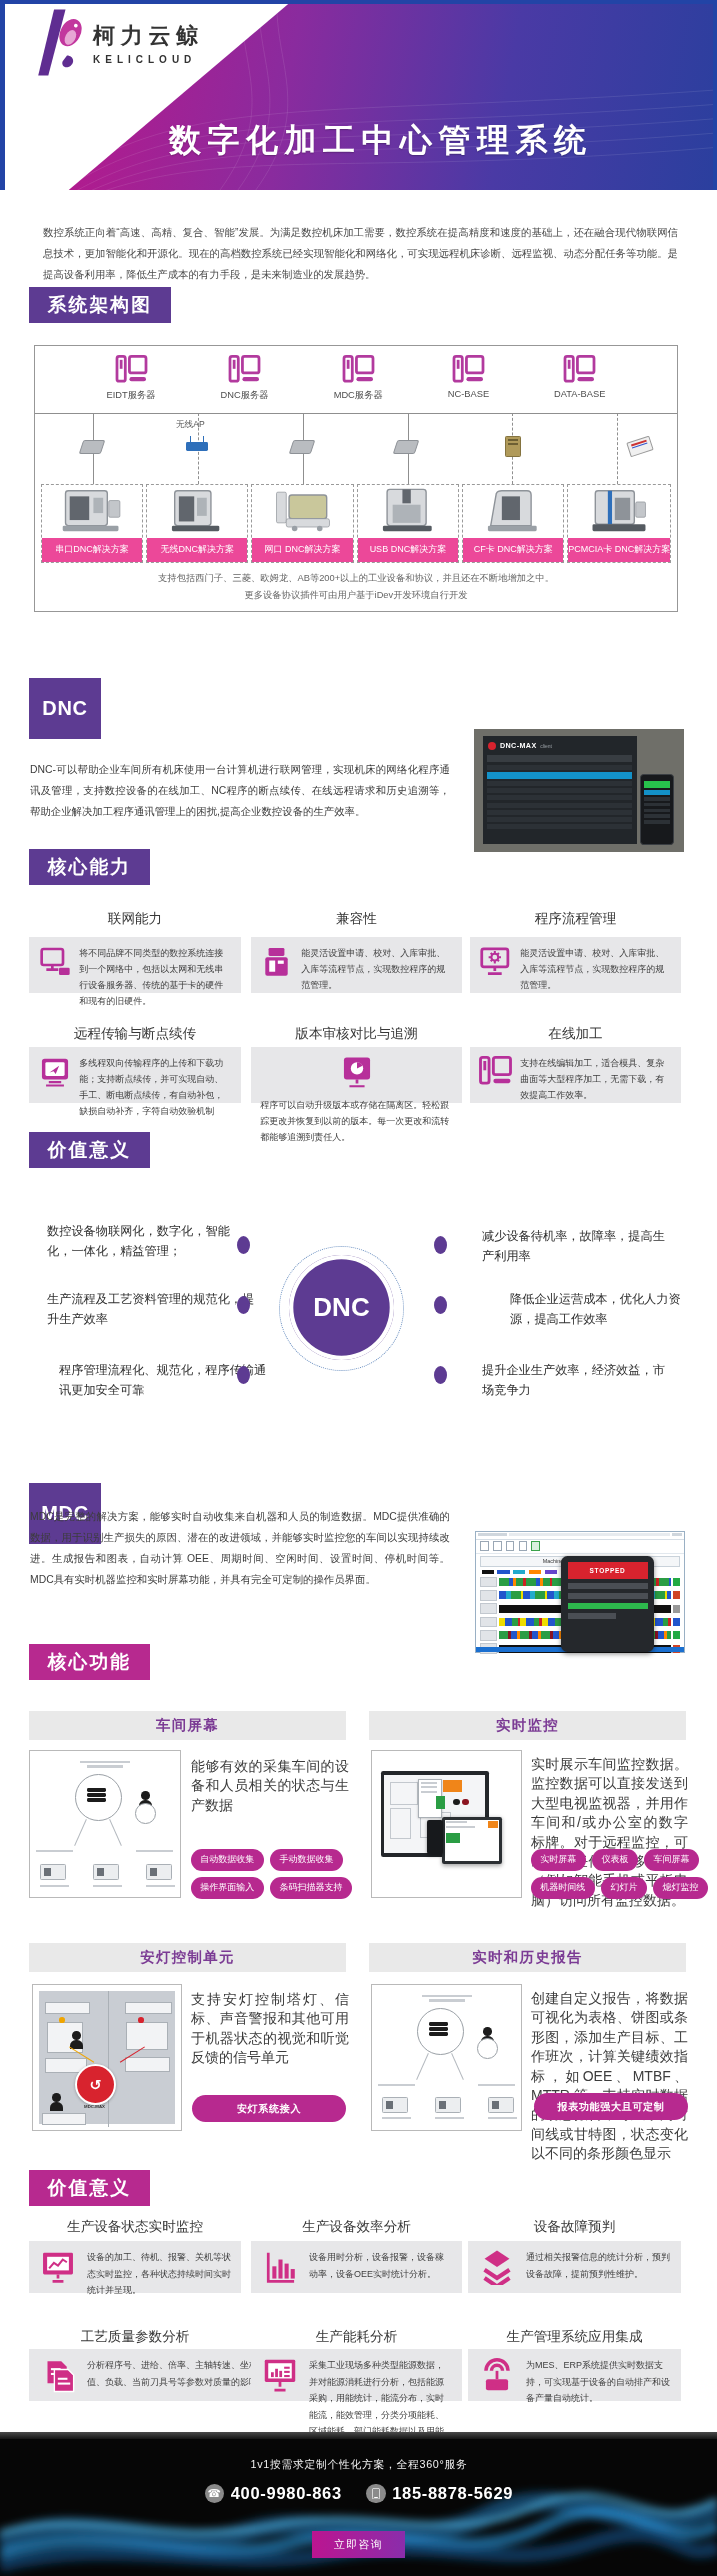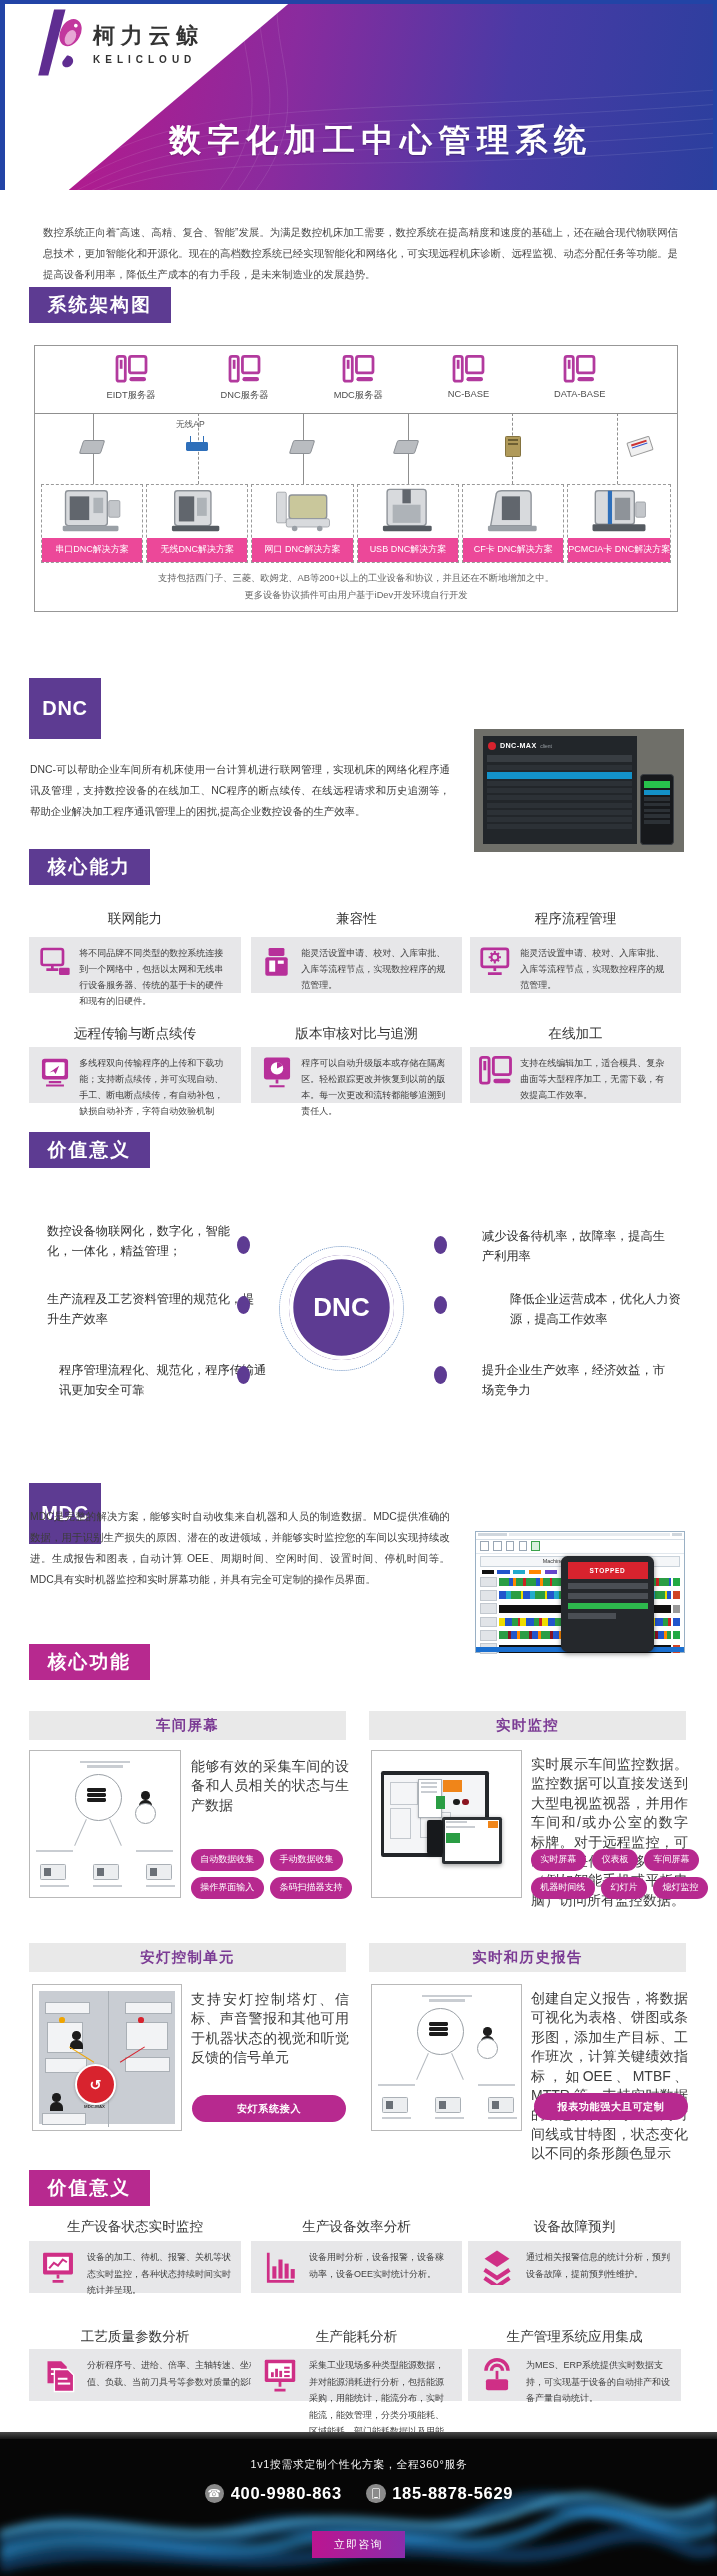--- a/index.html
+++ b/index.html
@@ -433,21 +433,21 @@
     <div class="cap-icon">
       <svg width="32" height="33" viewBox="0 0 46 48">
           <rect x="4" y="4" width="38" height="30" rx="4" fill="#b7309a"></rect>
           <rect x="9" y="9" width="28" height="20" rx="2" fill="#fff"></rect>
           <path d="M15 24 l14 -10 -5 12 -3 -4 z" fill="#b7309a"></path>
           <path d="M14 38 h18 M10 43 h26" stroke="#b7309a" stroke-width="3"></path>
         </svg>
     </div>
     <div class="txt">多线程双向传输程序的上传和下载功能；支持断点续传，并可实现自动、手工、断电断点续传，有自动补包，缺损自动补齐，字符自动效验机制</div>
   </div>
-  <div class="cap-card" style="left:251px;top:1047px;width:211px;">
+  <div class="cap-card" style="left:251px;top:1047px;width:211px;flex-direction:column;">
     <div class="cap-icon">
       <svg width="32" height="33" viewBox="0 0 46 48">
           <rect x="4" y="2" width="38" height="32" rx="4" fill="#b7309a"></rect>
           <circle cx="23" cy="18" r="9" fill="#fff"></circle>
           <path d="M23 18 L23 9 A9 9 0 0 1 31 14 Z" fill="#b7309a"></path>
           <path d="M23 34 v6" stroke="#b7309a" stroke-width="4"></path>
           <path d="M12 44 h22" stroke="#b7309a" stroke-width="3"></path>
         </svg>
     </div>
     <div class="txt">程序可以自动升级版本或存储在隔离区。轻松跟踪更改并恢复到以前的版本。每一次更改和流转都能够追溯到责任人。</div>

